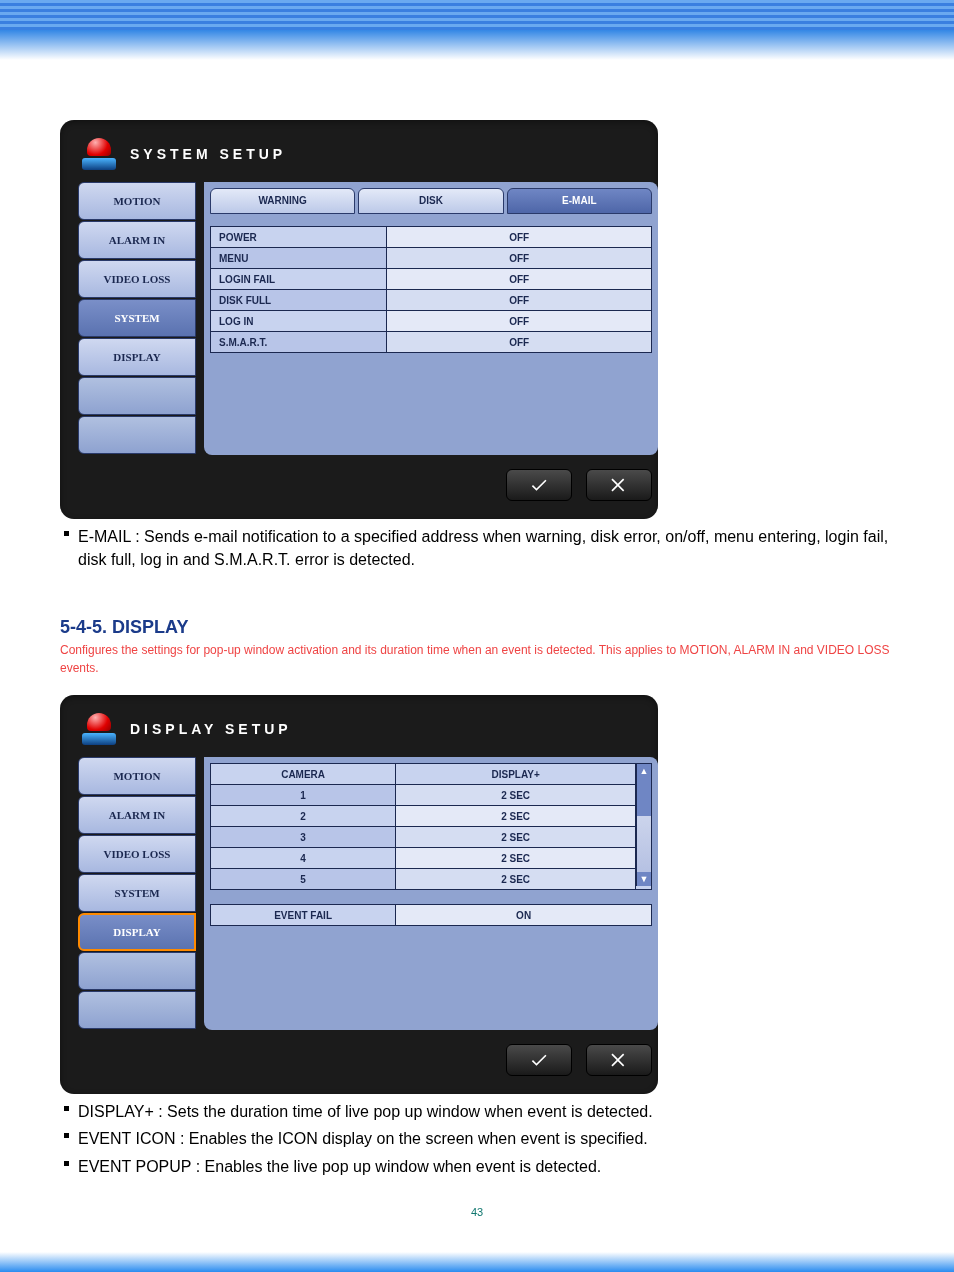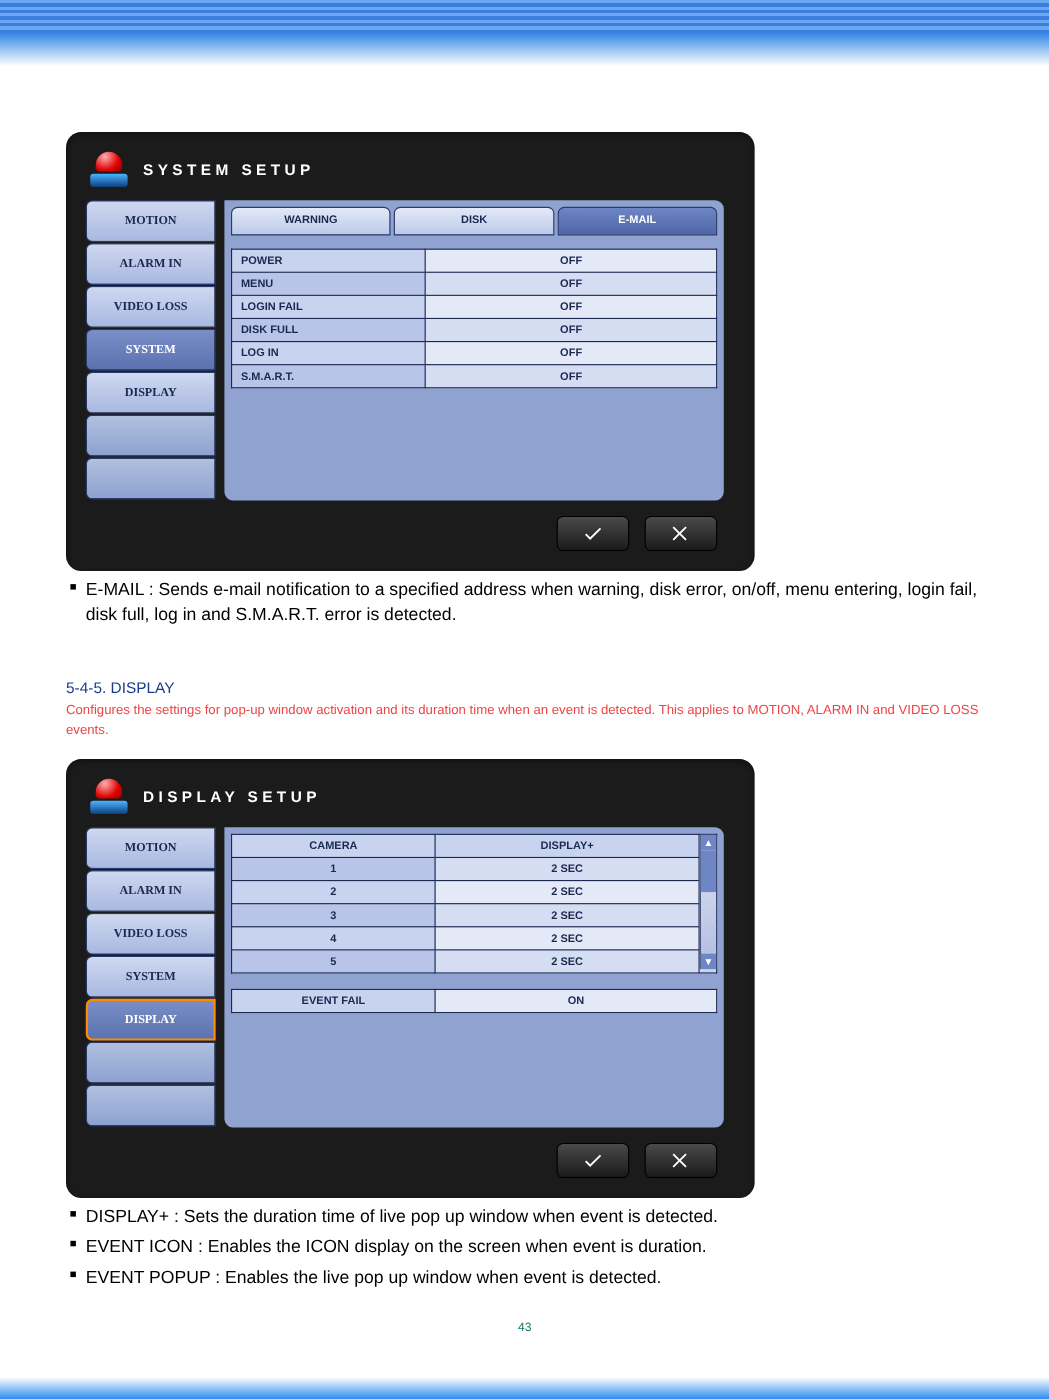--- a/index.html
+++ b/index.html
@@ -1,21 +1,21 @@
 <!DOCTYPE html>
 <html><head>
 <meta charset="utf-8">
 <style>
   html,body{margin:0;padding:0;background:#fff;font-family:Arial,Helvetica,sans-serif;font-size:12px;color:#000;}
   .page{width:954px;min-height:1272px;position:relative;}
   .topbar{height:60px;background:linear-gradient(#2a8cf0,#0a6fe0 40%,#fff 100%);border-bottom:0;}
   .striped{height:30px;background:repeating-linear-gradient(#6aa9f0 0 3px,#3a7fe0 3px 6px);}
   .content{padding:60px 60px 0 60px;}
   
-  .dvrwin{width:580px;background:#1b1b1b;border-radius:14px;padding:18px 28px 16px 18px;box-shadow:0 2px 6px rgba(0,0,0,.4) inset;position:relative;}
+  .dvrwin{width:580px;background:#1b1b1b;border-radius:14px;padding:18px 0 16px 18px;box-shadow:0 2px 6px rgba(0,0,0,.4) inset;position:relative;}
   .dvrwin .titlebar{display:flex;align-items:center;gap:14px;color:#fff;font-weight:bold;letter-spacing:4px;font-size:14px;padding:0 4px 12px 4px;}
   .beacon{width:34px;height:32px;position:relative;display:inline-block;}
   .beacon .dome{position:absolute;left:5px;top:0;width:24px;height:18px;border-radius:12px 12px 4px 4px;background:radial-gradient(circle at 35% 25%,#ffb0b0,#e00000 60%,#900000);}
   .beacon .base{position:absolute;left:0;bottom:0;width:34px;height:12px;border-radius:3px;background:linear-gradient(#4ab4ff,#0d3f80);}
   .body{display:flex;gap:8px;}
   .sidebar{width:118px;display:flex;flex-direction:column;gap:0;font-family:Liberation Serif, serif;}
   .side-item{height:36px;line-height:36px;text-align:center;font-size:11px;font-weight:bold;color:#1b2850;background:linear-gradient(#cfd8f0,#a8b8e0);border:1px solid #2a3a6a;border-radius:6px 0 0 6px;margin-bottom:1px;cursor:pointer;}
   .side-item.sel{background:linear-gradient(#7a8fc8,#5a72b0);color:#fff;}
   .side-item.sel.orange{outline:2px solid #ff8a00;outline-offset:-2px;}
   .side-item.empty{background:linear-gradient(#b0c0e0,#8ea2d0);}
@@ -32,21 +32,21 @@
   table.grid tr.alt td.label,table.grid tr.alt td.labelc{background:#b8c5e8;}
   table.grid tr.alt td.value{background:#d5ddf2;}
   .scrollcol{width:14px;padding:0;}
   .scrollbar{width:14px;height:100%;background:linear-gradient(#e0e6f5,#b0bce0);position:relative;border-left:1px solid #1b2850;}
   .sb-arrow{height:14px;background:#6f86c4;color:#fff;font-size:9px;text-align:center;line-height:14px;cursor:pointer;}
   .sb-thumb{position:absolute;top:14px;left:0;right:0;height:38px;background:#6f86c4;}
   .footer{display:flex;justify-content:flex-end;gap:14px;padding:14px 6px 2px 0;}
   .fbtn{width:64px;height:30px;border-radius:6px;background:linear-gradient(#4a4a4a,#1a1a1a);border:1px solid #000;display:flex;align-items:center;justify-content:center;cursor:pointer;}
   .fbtn svg{width:20px;height:20px;}
   
-  .section-head{font-size:14px;font-weight:normal;color:#1b3b8a;margin:46px 0 4px 0;}
+  .section-head{font-size:18px;font-weight:bold;color:#1b3b8a;margin:46px 0 4px 0;}
   .doctext{font-size:12px;color:#ef4444;white-space:pre-line;margin:4px 0 0 0;line-height:1.45;}
   ul.bul{list-style:none;padding:0;margin:6px 0 0 0;}
   ul.bul>li{position:relative;padding-left:18px;margin:4px 0;font-size:16px;line-height:1.45;}
   ul.bul>li::before{content:"";position:absolute;left:4px;top:6px;width:5px;height:5px;background:#000;}
   .pagenum{text-align:center;font-size:11px;color:#0f766e;margin-top:28px;}
   .botbar{position:absolute;left:0;right:0;bottom:0;height:20px;background:linear-gradient(#fff,#2a8cf0);}
   .tablewrap{position:relative;}
 </style>
 </head>
 <body>
@@ -214,21 +214,21 @@
         <div class="fbtn">
           <svg viewBox="0 0 24 24">
               <path fill="#fff" d="M18.3 5.71 12 12l6.3 6.29-1.41 1.42L10.59 13.4l-6.3 6.3L2.88 18.3 9.17 12 2.88 5.71 4.29 4.29l6.3 6.3 6.3-6.3z"></path>
             </svg>
         </div>
       </div>
     </div>
 
     <ul class="bul">
       <li>DISPLAY+ : Sets the duration time of live pop up window when event is detected.</li>
-      <li>EVENT ICON : Enables the ICON display on the screen when event is duration.</li>
+      <li>EVENT ICON : Enables the ICON display on the screen when event is specified.</li>
       <li>EVENT POPUP : Enables the live pop up window when event is detected.</li>
     </ul>
 
     <div class="pagenum">43</div>
   </div>
 
   <div class="botbar"></div>
 </div>
 
 </body></html>

